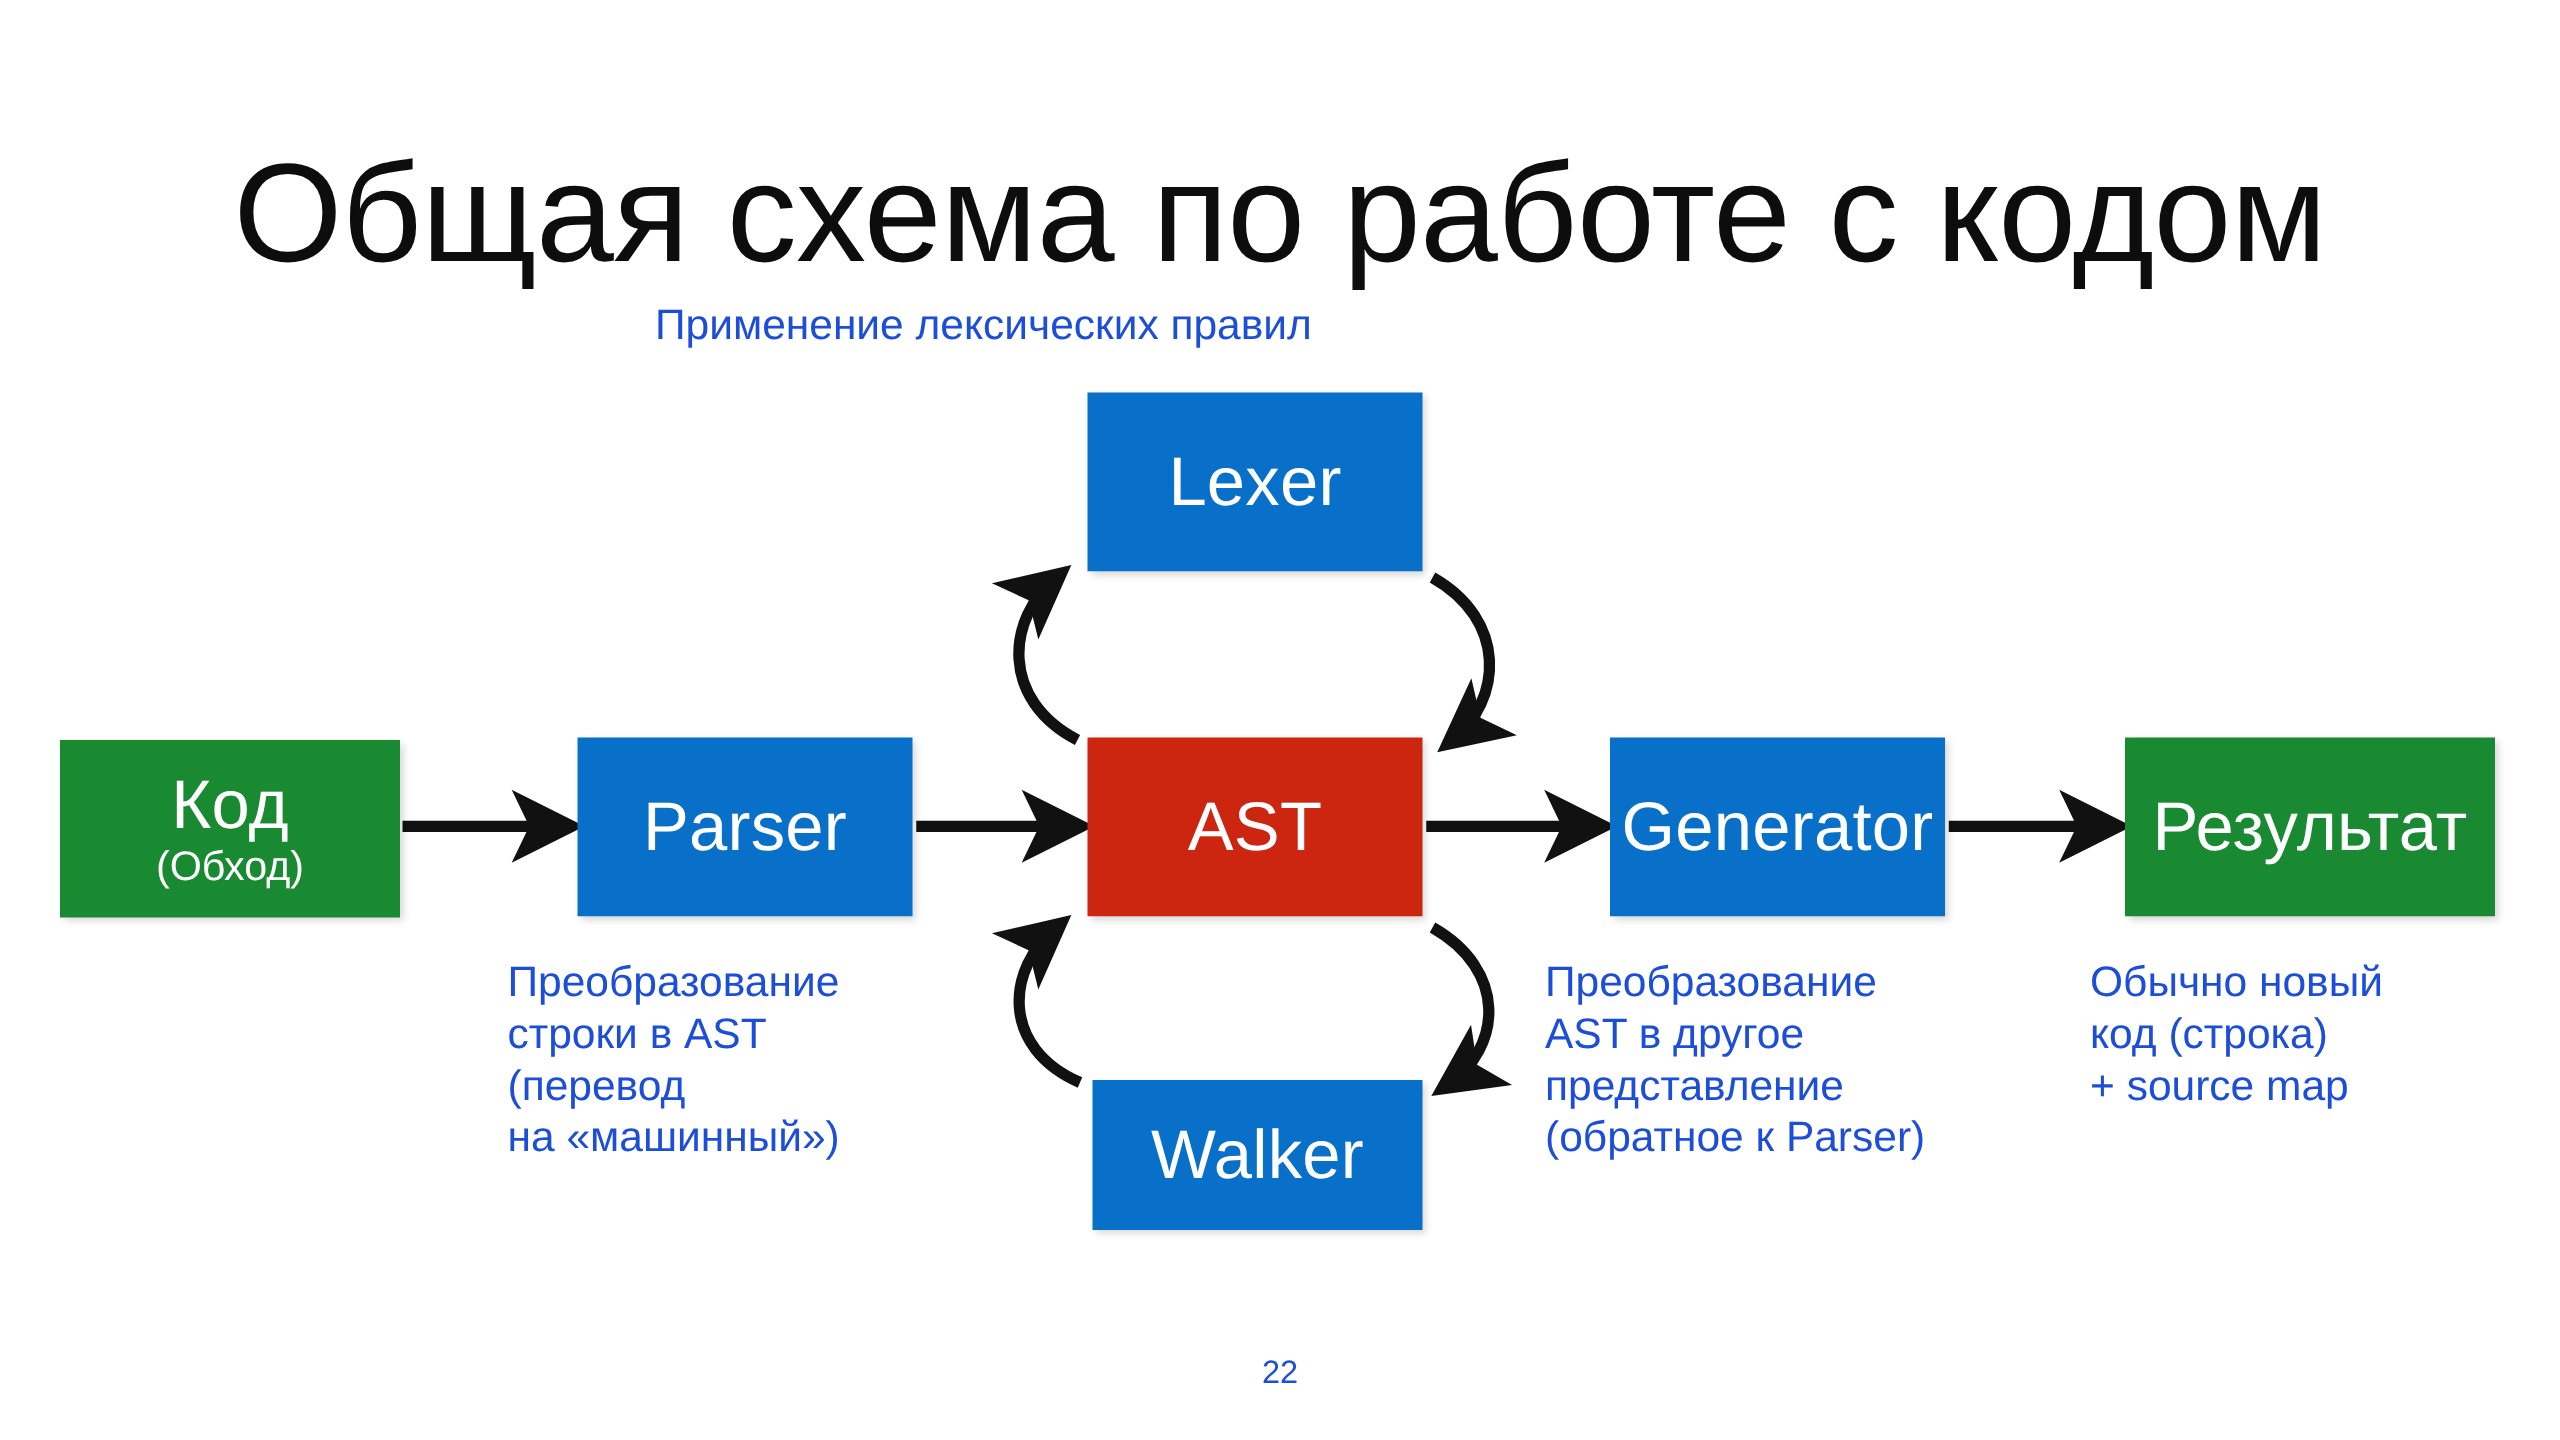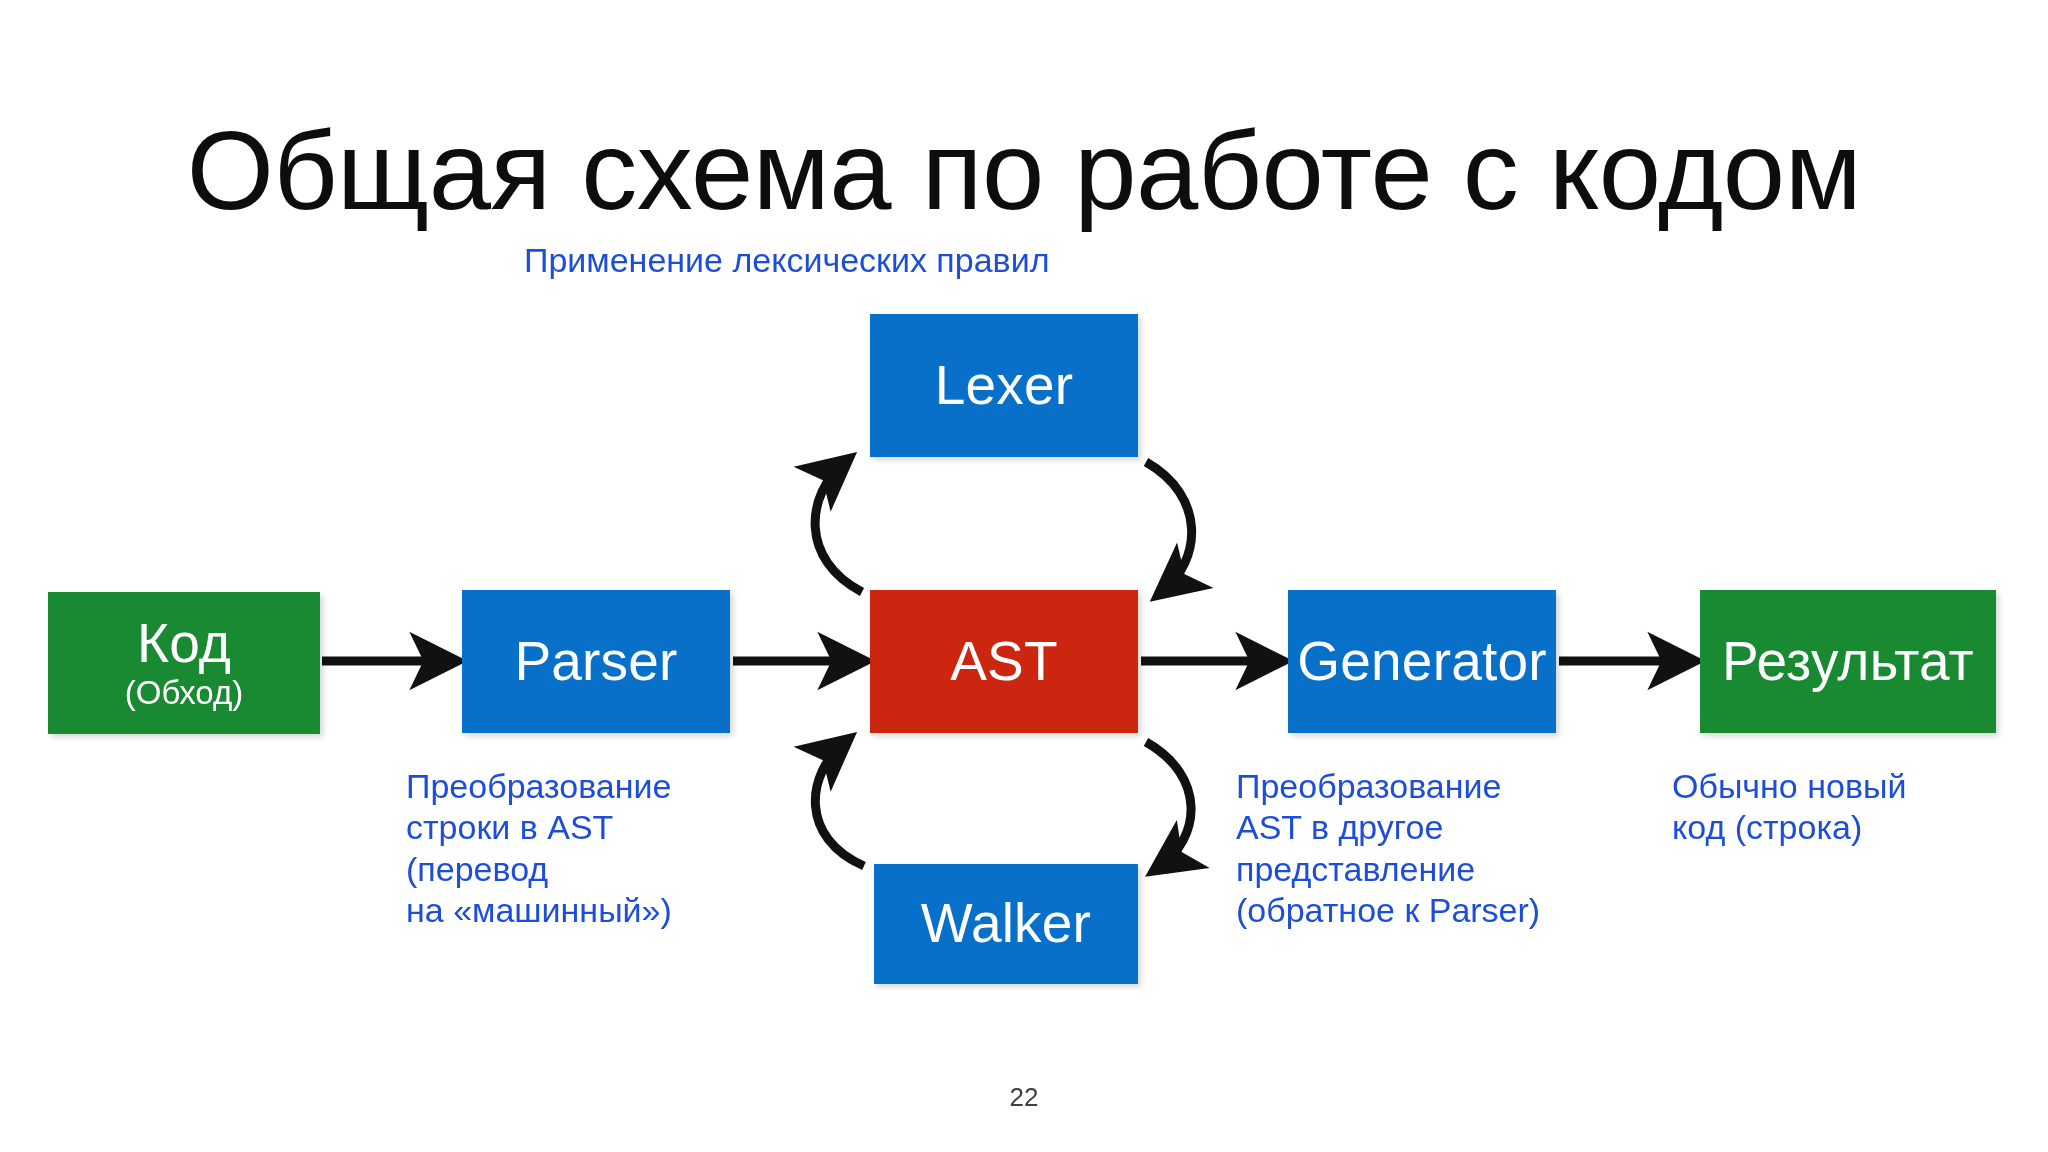--- a/index.html
+++ b/index.html
@@ -93,21 +93,21 @@
   }
 
   
   #page-number {
     position: absolute;
     left: 0;
     top: 1082px;
     width: 2048px;
     text-align: center;
     font-size: 26px;
-    color: #404040;
+    color: #1d4ed8;
   }
 </style>
 </head>
 <body>
 
 <div id="slide">
 
   <h1 id="slide-title">Общая схема по работе с кодом</h1>
 
   <div class="caption" id="caption-top">Применение лексических правил</div>
@@ -176,17 +176,18 @@
     </div>
   <div class="caption" id="caption-generator">
       <div>Преобразование</div>
       <div>AST в другое</div>
       <div>представление</div>
       <div>(обратное к Parser)</div>
     </div>
   <div class="caption" id="caption-result">
       <div>Обычно новый</div>
       <div>код (строка)</div>
+      <div>+ source map</div>
     </div>
 
   <div id="page-number">22</div>
 
 </div>
 
 </body></html>

